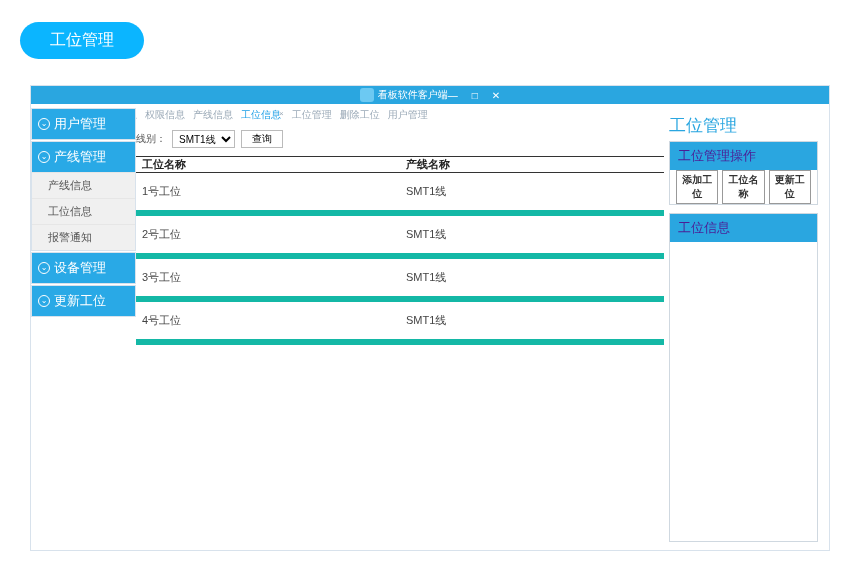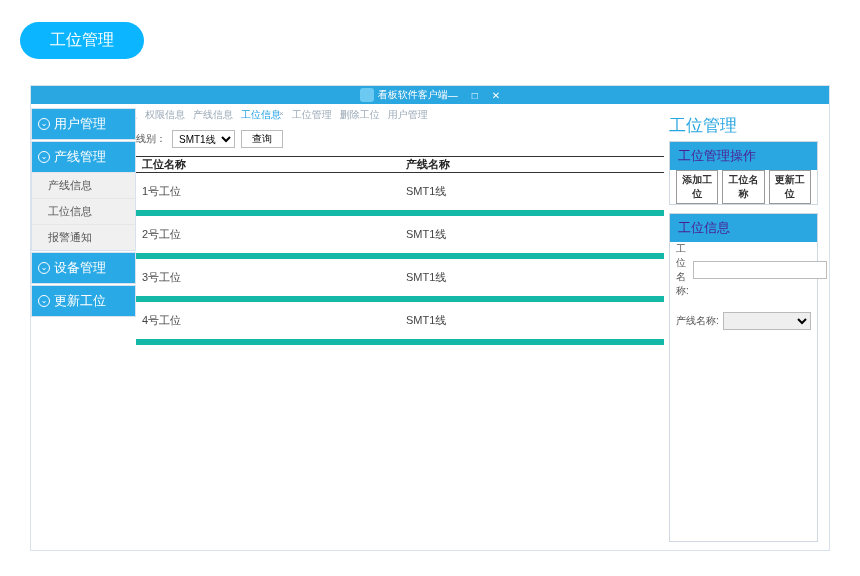--- a/index.html
+++ b/index.html
@@ -149,24 +149,14 @@
     <div class="rp-box-bd">
       <div class="btn-row" id="btn-row">
           <button class="btn">添加工位</button>
           <button class="btn">工位名称</button>
           <button class="btn">更新工位</button>
         </div>
     </div>
   </div>
   <div class="rp-box grow">
     <div class="rp-box-hd">工位信息</div>
-    <div class="rp-box-bd" id="info-body">
-        <div class="form-row">
-          <span>工位名称:</span>
-          <input style="">
-        </div>
-        <div class="form-row">
-          <span>产线名称:</span>
-          <select></select>
-        </div>
-      </div>
   </div>
 </div>
 
 </body></html>

